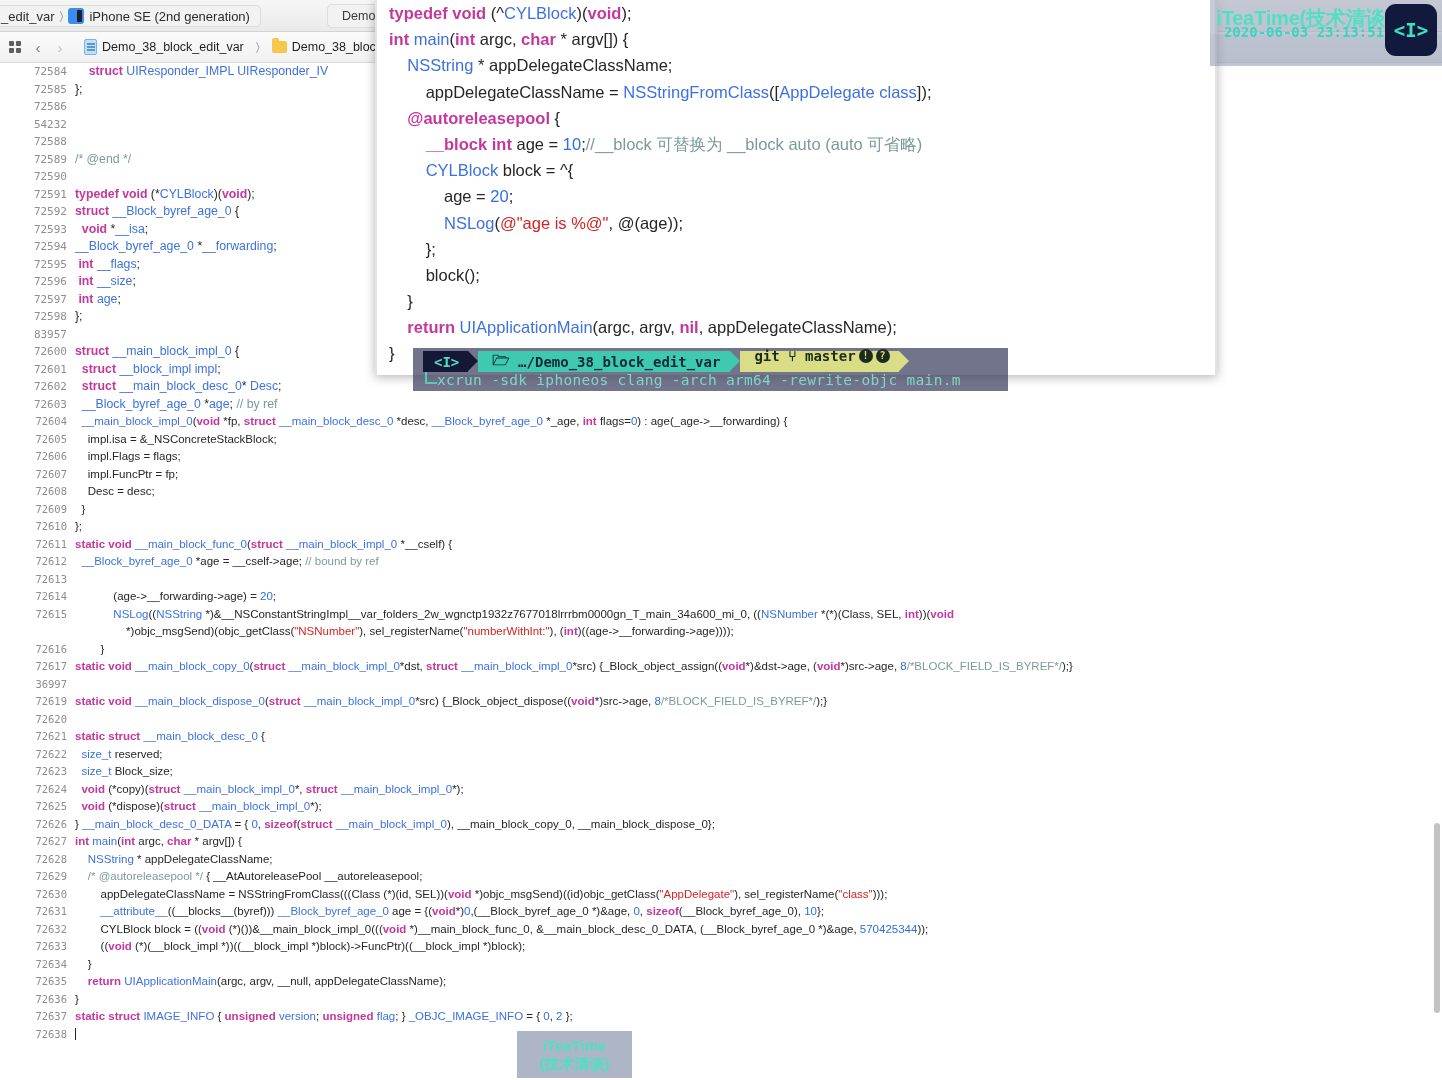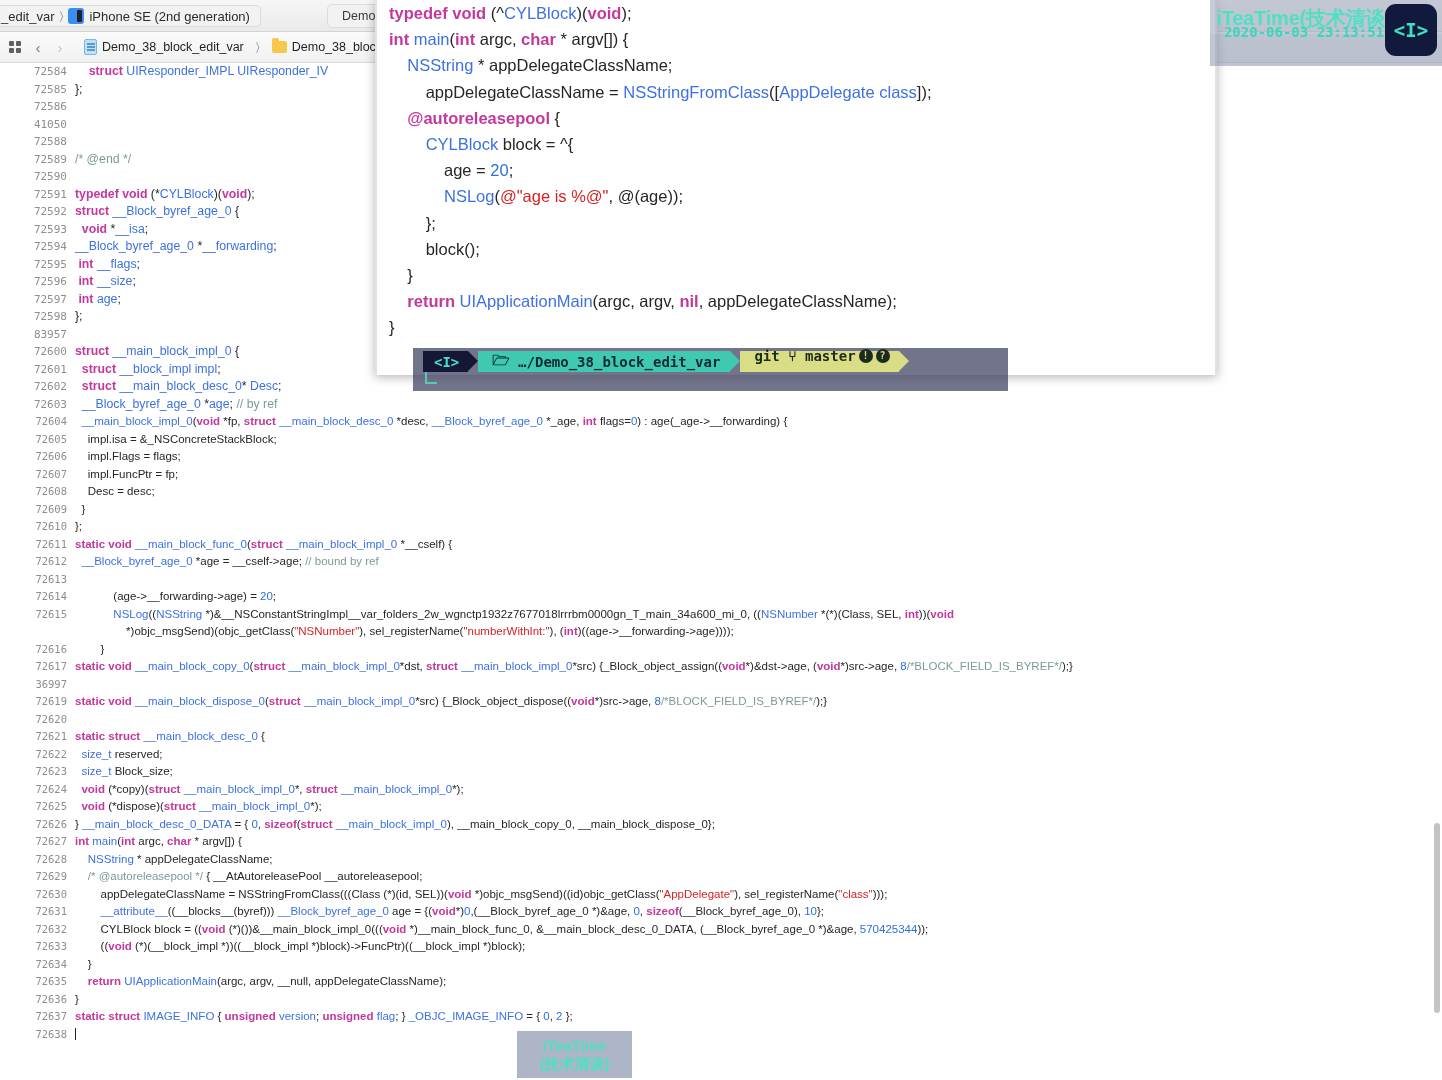--- a/index.html
+++ b/index.html
@@ -241,21 +241,21 @@
       </span>
     <span class="ic-addeditor"></span>
   </div>
 
   <div class="editor">
     <div class="gutter"></div>
     <div class="coderows" id="coderows" style="position: relative; height: 980px;">
         <div class="row big" style="top: 0px; position: absolute;"><span class="ln">72584</span><span class="code"><span class="pl">    </span><span class="kw">struct</span><span class="pl"> </span><span class="cls">UIResponder_IMPL</span><span class="pl"> </span><span class="cls">UIResponder_IV</span></span></div>
         <div class="row big" style="top: 17.5px; position: absolute;"><span class="ln">72585</span><span class="code"><span class="pl">};</span></span></div>
         <div class="row big" style="top: 35px; position: absolute;"><span class="ln">72586</span><span class="code"></span></div>
-        <div class="row big" style="top: 52.5px; position: absolute;"><span class="ln">41050</span><span class="code"></span></div>
+        <div class="row big" style="top: 52.5px; position: absolute;"><span class="ln">54232</span><span class="code"></span></div>
         <div class="row big" style="top: 70px; position: absolute;"><span class="ln">72588</span><span class="code"></span></div>
         <div class="row big" style="top: 87.5px; position: absolute;"><span class="ln">72589</span><span class="code"><span class="cmt">/* @end */</span></span></div>
         <div class="row big" style="top: 105px; position: absolute;"><span class="ln">72590</span><span class="code"></span></div>
         <div class="row big" style="top: 122.5px; position: absolute;"><span class="ln">72591</span><span class="code"><span class="kw">typedef</span><span class="pl"> </span><span class="kw">void</span><span class="pl"> (*</span><span class="cls">CYLBlock</span><span class="pl">)(</span><span class="kw">void</span><span class="pl">);</span></span></div>
         <div class="row big" style="top: 140px; position: absolute;"><span class="ln">72592</span><span class="code"><span class="kw">struct</span><span class="pl"> </span><span class="cls">__Block_byref_age_0</span><span class="pl"> {</span></span></div>
         <div class="row big" style="top: 157.5px; position: absolute;"><span class="ln">72593</span><span class="code"><span class="pl">  </span><span class="kw">void</span><span class="pl"> *</span><span class="ty">__isa</span><span class="pl">;</span></span></div>
         <div class="row big" style="top: 175px; position: absolute;"><span class="ln">72594</span><span class="code"><span class="cls">__Block_byref_age_0</span><span class="pl"> *</span><span class="ty">__forwarding</span><span class="pl">;</span></span></div>
         <div class="row big" style="top: 192.5px; position: absolute;"><span class="ln">72595</span><span class="code"><span class="pl"> </span><span class="kw">int</span><span class="pl"> </span><span class="ty">__flags</span><span class="pl">;</span></span></div>
         <div class="row big" style="top: 210px; position: absolute;"><span class="ln">72596</span><span class="code"><span class="pl"> </span><span class="kw">int</span><span class="pl"> </span><span class="ty">__size</span><span class="pl">;</span></span></div>
         <div class="row big" style="top: 227.5px; position: absolute;"><span class="ln">72597</span><span class="code"><span class="pl"> </span><span class="kw">int</span><span class="pl"> </span><span class="ty">age</span><span class="pl">;</span></span></div>
@@ -309,20 +309,21 @@
 
   <div class="overlay-code">
     <div class="ov-border-l"></div>
     <div class="ov-border-r"></div>
     <div class="ov-inner" id="ovinner">
         <div class="ov-row"><span class="kw">typedef </span><span class="kw">void</span><span class="pl"> (^</span><span class="cls">CYLBlock</span><span class="pl">)(</span><span class="kw">void</span><span class="pl">);</span></div>
         <div class="ov-row"><span class="kw">int</span><span class="pl"> </span><span class="ty">main</span><span class="pl">(</span><span class="kw">int</span><span class="pl"> argc, </span><span class="kw">char</span><span class="pl"> * argv[]) {</span></div>
         <div class="ov-row"><span class="pl">    </span><span class="cls">NSString</span><span class="pl"> * appDelegateClassName;</span></div>
         <div class="ov-row"><span class="pl">        appDelegateClassName = </span><span class="ty">NSStringFromClass</span><span class="pl">([</span><span class="cls">AppDelegate</span><span class="pl"> </span><span class="ty">class</span><span class="pl">]);</span></div>
         <div class="ov-row"><span class="pl">    </span><span class="kw">@autoreleasepool</span><span class="pl"> {</span></div>
+        <div class="ov-row"><span class="pl">        </span><span class="kw">__block</span><span class="pl"> </span><span class="kw">int</span><span class="pl"> age = </span><span class="num">10</span><span class="pl">;</span><span class="cmt">//__block 可替换为 __block auto (auto 可省略)</span></div>
         <div class="ov-row"><span class="pl">        </span><span class="cls">CYLBlock</span><span class="pl"> block = ^{</span></div>
         <div class="ov-row"><span class="pl">            age = </span><span class="num">20</span><span class="pl">;</span></div>
         <div class="ov-row"><span class="pl">            </span><span class="ty">NSLog</span><span class="pl">(</span><span class="str">@"age is %@"</span><span class="pl">, @(age));</span></div>
         <div class="ov-row"><span class="pl">        };</span></div>
         <div class="ov-row"><span class="pl">        block();</span></div>
         <div class="ov-row"><span class="pl">    }</span></div>
         <div class="ov-row"><span class="pl">    </span><span class="kw">return</span><span class="pl"> </span><span class="ty">UIApplicationMain</span><span class="pl">(argc, argv, </span><span class="kw">nil</span><span class="pl">, appDelegateClassName);</span></div>
         <div class="ov-row"><span class="pl">}</span></div>
       </div>
   </div>
@@ -336,20 +337,21 @@
         <span>🗁</span>&nbsp;<span>…/Demo_38_block_edit_var</span>
       </span>
       <span class="arrow a2"></span>
       <span class="seg seg-git">
         <span>git</span>&nbsp;<span>⑂</span>&nbsp;<span>master</span>
         <span class="badge-dot">!</span>
         <span class="badge-dot">?</span>
       </span>
       <span class="arrow a3"></span>
     </div>
+    <div class="term-line2">xcrun -sdk iphoneos clang -arch arm64 -rewrite-objc main.m</div>
   </div>
 
   <div class="wm-top">
     <div class="bar"></div>
     <div class="wm-title">iTeaTime(技术清谈)</div>
     <div class="wm-time">2020-06-03 23:13:51</div>
     <div class="wm-logo">&lt;I&gt;</div>
   </div>
 
   <div class="wm-bottom">

